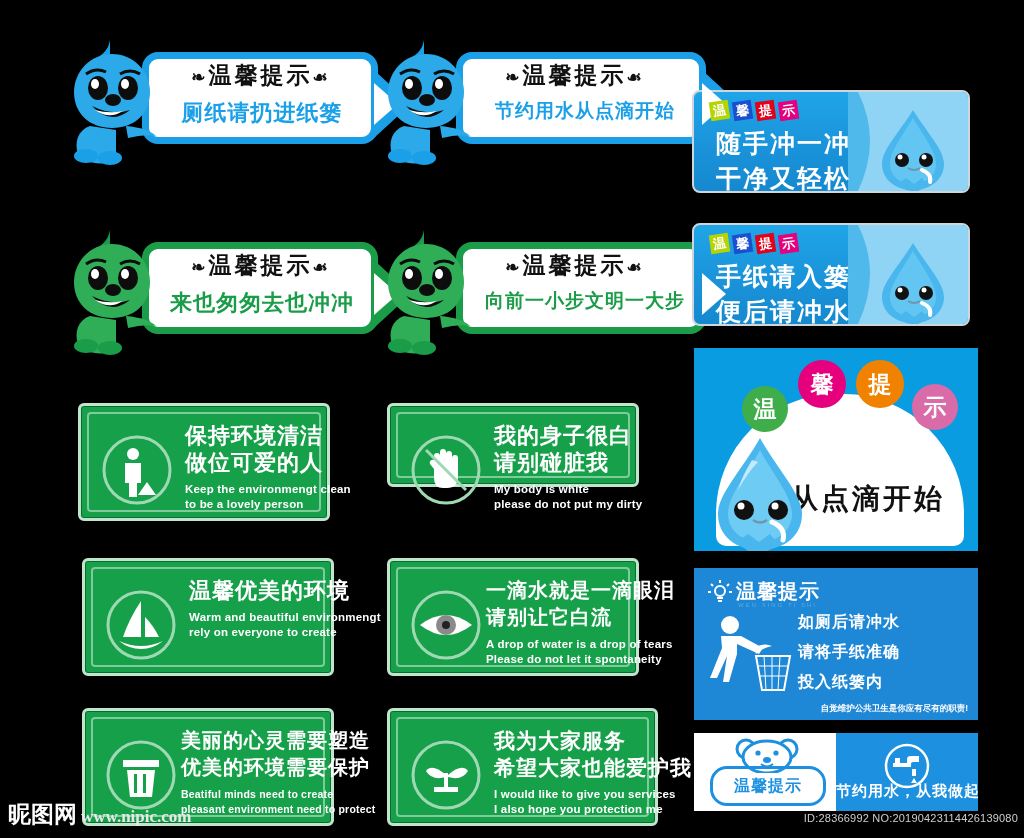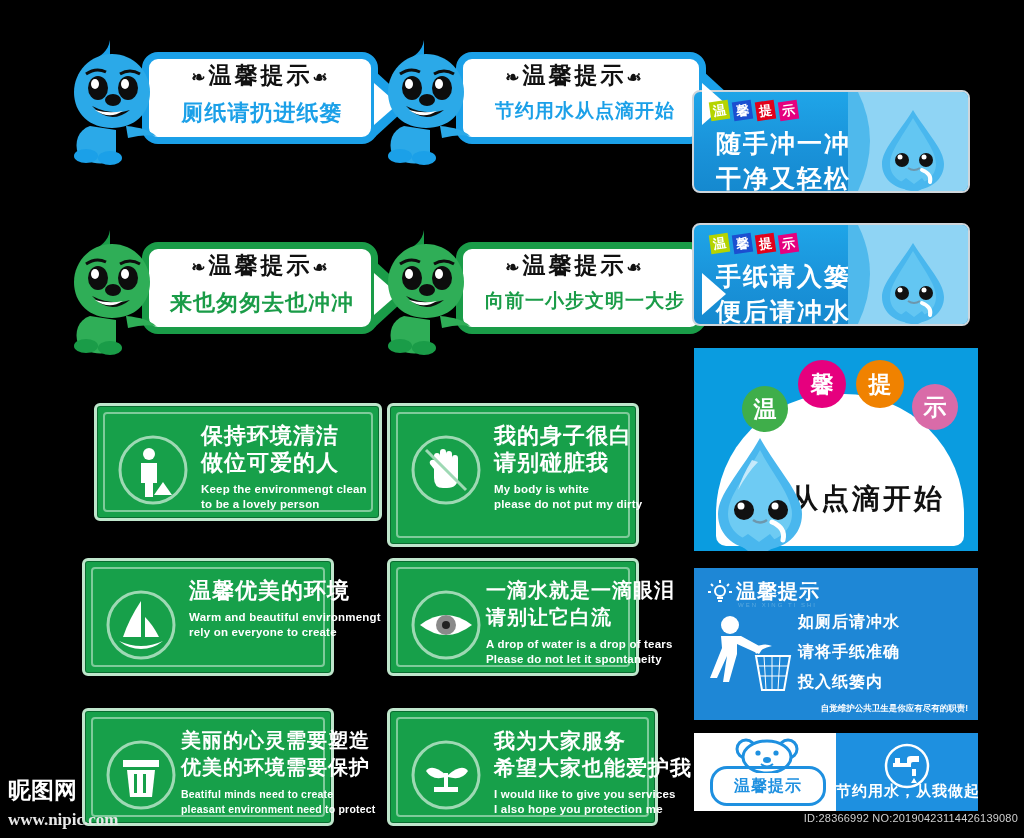--- a/index.html
+++ b/index.html
@@ -123,21 +123,21 @@
     display:flex;align-items:center;justify-content:center;
     font-family:"Liberation Serif","DejaVu Serif",serif;
   }
   .bearsign .faucet{position:absolute;left:50%;top:10px;transform:translateX(-50%);width:46px;height:46px;}
   .bearsign .slog{
     position:absolute;left:0;right:0;bottom:10px;text-align:center;
     color:#fff;font-weight:bold;font-size:15px;letter-spacing:1px;white-space:nowrap;
   }
 
   
-  .wm-left{position:absolute;left:8px;bottom:8px;display:flex;align-items:baseline;gap:4px;flex-direction:column;}
+  .wm-left{position:absolute;left:8px;bottom:8px;display:flex;align-items:baseline;gap:4px;}
   .wm-left .logo{color:#fff;font-size:23px;font-weight:bold;font-family:"Liberation Serif",serif;}
   .wm-left .url{color:#e8e8e8;font-size:17px;font-weight:bold;font-family:"Liberation Serif",serif;}
   .wm-right{position:absolute;right:6px;bottom:14px;color:#cfcfcf;font-size:11px;letter-spacing:.2px;text-align:right;}
 </style>
 </head>
 <body>
 
 <div class="stage">
 
   <div class="banner" style="--bc:#1BA0E8;left:64px;top:34px;width:330px;height:140px;">
@@ -233,38 +233,38 @@
       <ellipse cx="22" cy="122" rx="12" ry="7" fill="#1A9C48"></ellipse>
       <ellipse cx="46" cy="124" rx="12" ry="7" fill="#1A9C48"></ellipse>
     </svg>
     <div class="bubble"></div>
     <div class="wenxin">
       <span class="flourish">❧</span><span>温馨提示</span><span class="flourish">☙</span>
     </div>
     <div class="slogan">向前一小步文明一大步</div>
   </div>
 
-  <div class="gsign" style="left:94px;top:403px;width:288px;height:118px;">
+  <div class="gsign" style="left:78px;top:403px;width:252px;height:118px;">
     <div class="inner"></div>
     <svg class="gicon" viewBox="0 0 76 76">
       <circle cx="38" cy="38" r="33" fill="none" stroke="#9ed9b4" stroke-width="3"></circle>
       <circle cx="34" cy="22" r="6" fill="#fff"></circle>
       <path d="M26 31 h16 v20 h-4 v14 h-8 v-14 h-4 Z" fill="#fff"></path>
       <path d="M44 52 l10 10 h-20 Z" fill="#fff" opacity="0"></path>
       <path d="M48 50 l9 13 h-18 Z" fill="#fff"></path>
     </svg>
     <div class="gtext">
       <div class="cn1">保持环境清洁</div>
       <div class="cn2">做位可爱的人</div>
       <div class="en">Keep the environmengt clean</div>
       <div class="en" style="margin-top:0">to be a lovely person</div>
     </div>
   </div>
 
-  <div class="gsign" style="left:387px;top:403px;width:252px;height:144px;">
+  <div class="gsign" style="left:387px;top:403px;width:252px;height:84px;">
     <div class="inner"></div>
     <svg class="gicon" viewBox="0 0 76 76">
       <circle cx="38" cy="38" r="33" fill="none" stroke="#9ed9b4" stroke-width="3"></circle>
       <path d="M26 34 v-10 a3 3 0 0 1 6 0 v9 v-13 a3 3 0 0 1 6 0 v13 v-11 a3 3 0 0 1 6 0 v11 v-7 a3 3 0 0 1 6 0 v19 q0 11 -11 11 h-4 q-9 0 -9 -10 v-9 l-4 -5 a3 3 0 0 1 4 -4 Z" fill="#fff"></path>
       <line x1="18" y1="18" x2="58" y2="58" stroke="#9ed9b4" stroke-width="3"></line>
     </svg>
     <div class="gtext">
       <div class="cn1">我的身子很白</div>
       <div class="cn2">请别碰脏我</div>
       <div class="en">My body is white</div>

